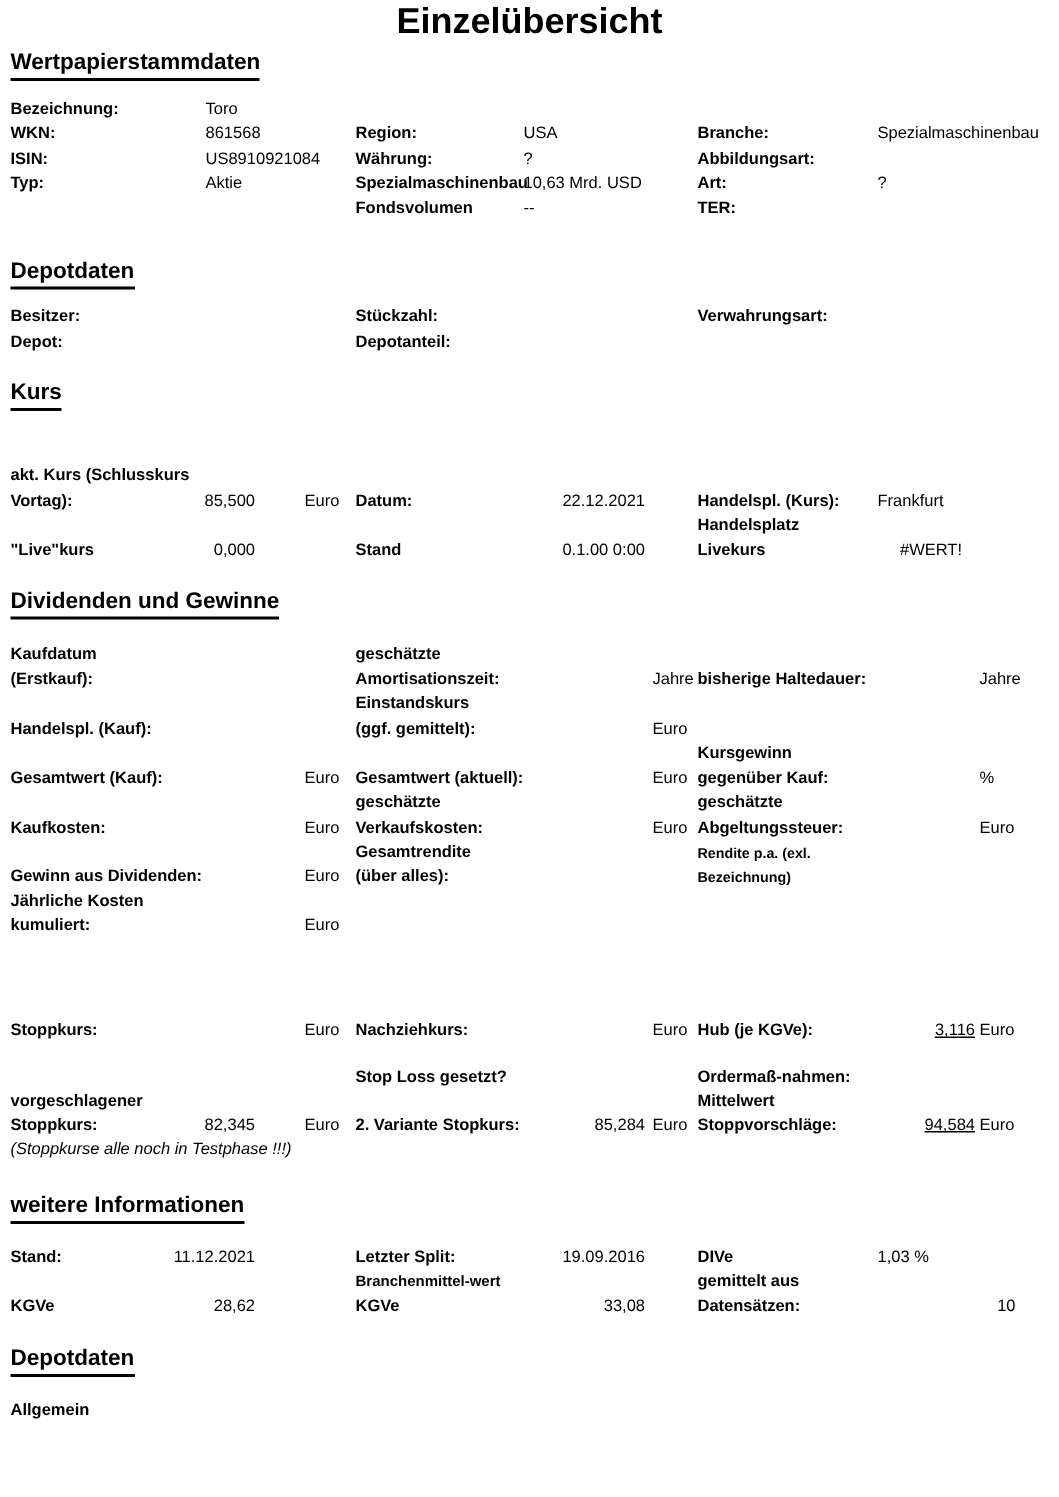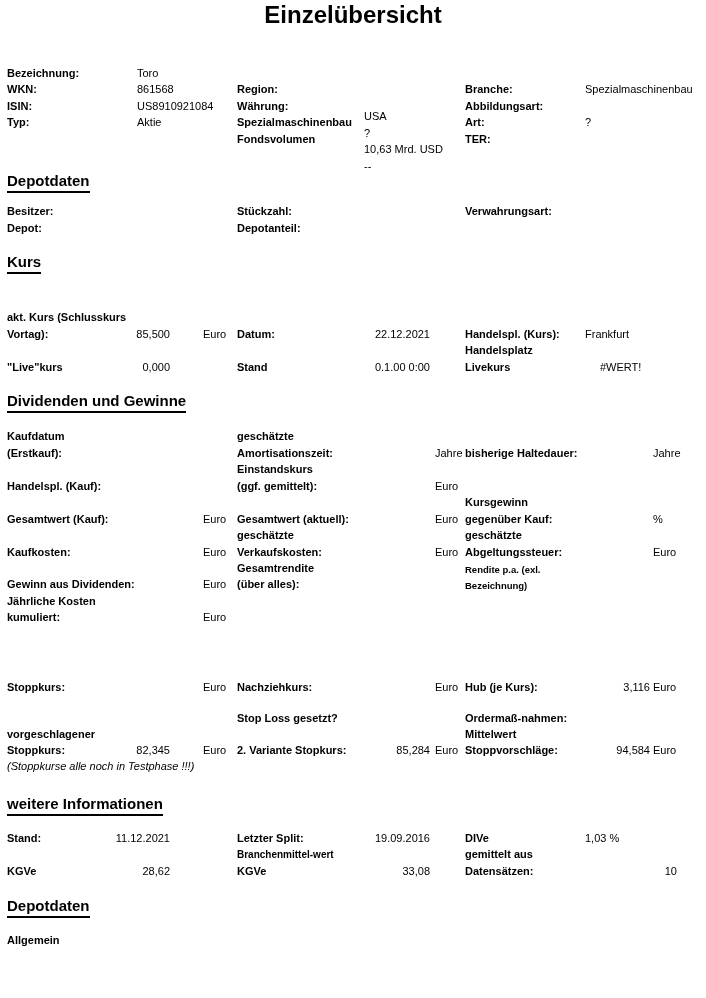--- a/index.html
+++ b/index.html
@@ -8,33 +8,34 @@
   .t{position:absolute;font-size:11px;line-height:13px;white-space:nowrap;}
   .b{font-weight:bold;}
   .i{font-style:italic;}
   .small{font-size:9.5px;line-height:11px;}
   .sm10{font-size:10px;}
   .title{position:absolute;top:3px;left:0;width:100%;text-align:center;
          font-size:24px;line-height:24px;font-weight:bold;}
   .sec{position:absolute;left:7px;font-size:15px;line-height:18px;font-weight:bold;
        border-bottom:2px solid #000;padding-bottom:1px;}
   .lblA{left:7px;}   .valA{left:137px;} .unitA{left:203px;}
-  .lblB{left:237px;} .valB{left:364px;margin-top:27px;} .unitB{left:435px;}
+  .lblB{left:237px;} .valB{left:349px;} .unitB{left:435px;}
   .lblC{left:465px;} .valC{left:585px;} .unitC{left:653px;}
   .numA{right:536px;text-align:right;}
   .numB{right:276px;text-align:right;}
-  .numC{right:56px;text-align:right;}
+  .numC{right:56px;text-align:right;text-decoration:underline;}
 </style>
 </head>
 <body>
 
 <div class="page">
 
   <div class="title">Einzelübersicht</div>
 
+  <div class="sec" style="top:33px">Wertpapierstammdaten</div>
   <span class="t b lblA" style="top:67px">Bezeichnung:</span>
   <span class="t valA" style="top:67px">Toro</span>
   <span class="t b lblA" style="top:83px">WKN:</span>
   <span class="t valA" style="top:83px">861568</span>
   <span class="t b lblB" style="top:83px">Region:</span>
   <span class="t valB" style="top:83px">USA</span>
   <span class="t b lblC" style="top:83px">Branche:</span>
   <span class="t valC" style="top:83px">Spezialmaschinenbau</span>
   <span class="t b lblA" style="top:100px">ISIN:</span>
   <span class="t valA" style="top:100px">US8910921084</span>
@@ -109,21 +110,21 @@
   <span class="t b lblB" style="top:578px">(über alles):</span>
   <span class="t b lblC small" style="top:580px">Bezeichnung)</span>
   <span class="t b lblA" style="top:595px">Jährliche Kosten</span>
   <span class="t b lblA" style="top:611px">kumuliert:</span>
   <span class="t unitA" style="top:611px">Euro</span>
 
   <span class="t b lblA" style="top:681px">Stoppkurs:</span>
   <span class="t unitA" style="top:681px">Euro</span>
   <span class="t b lblB" style="top:681px">Nachziehkurs:</span>
   <span class="t unitB" style="top:681px">Euro</span>
-  <span class="t b lblC" style="top:681px">Hub (je Kurs):</span>
+  <span class="t b lblC" style="top:681px">Hub (je KGVe):</span>
   <span class="t numC" style="top:681px">3,116</span>
   <span class="t unitC" style="top:681px">Euro</span>
   <span class="t b lblB" style="top:712px">Stop Loss gesetzt?</span>
   <span class="t b lblC" style="top:712px">Ordermaß-nahmen:</span>
   <span class="t b lblA" style="top:728px">vorgeschlagener</span>
   <span class="t b lblC" style="top:728px">Mittelwert</span>
   <span class="t b lblA" style="top:744px">Stoppkurs:</span>
   <span class="t numA" style="top:744px">82,345</span>
   <span class="t unitA" style="top:744px">Euro</span>
   <span class="t b lblB" style="top:744px">2. Variante Stopkurs:</span>

